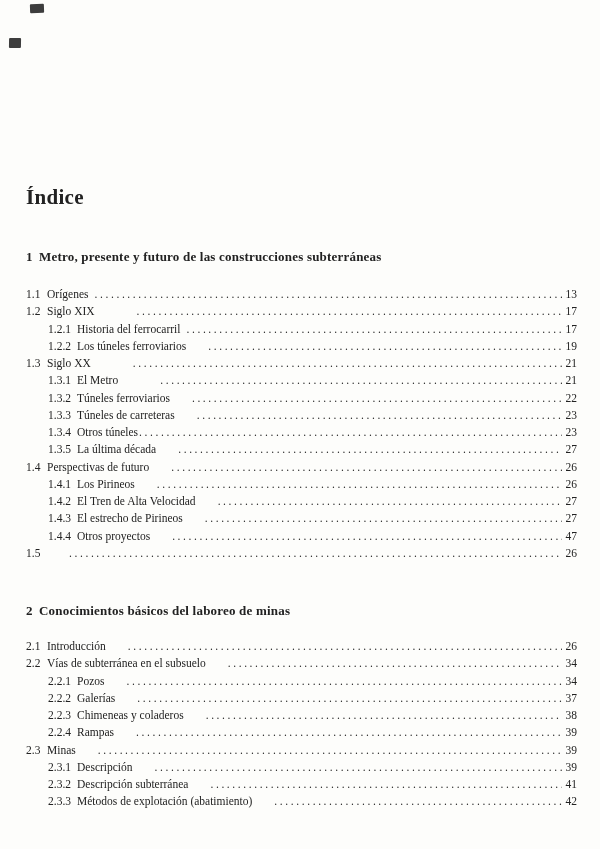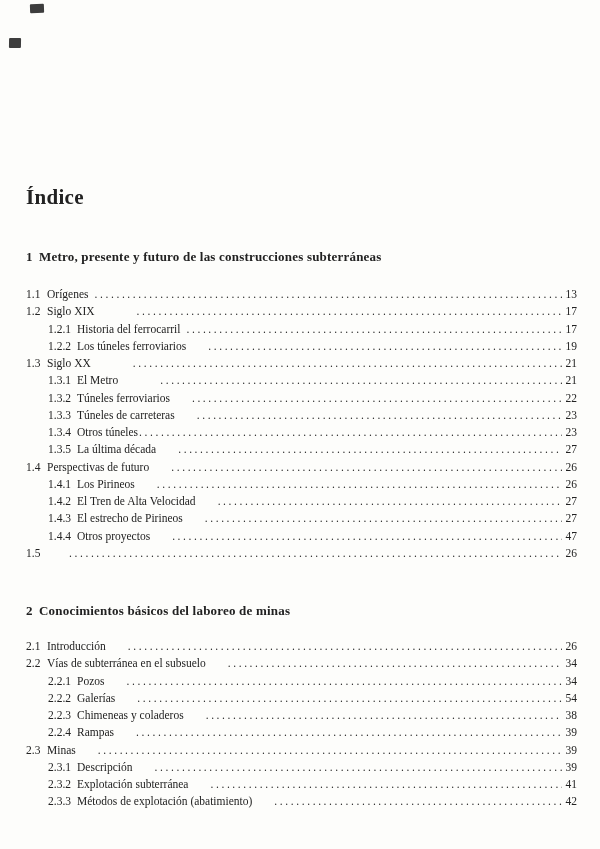--- a/index.html
+++ b/index.html
@@ -208,21 +208,21 @@
         <div class="row l2 gap-normal">
           <span class="num">2.2.1</span>
           <span class="title">Pozos</span>
           <span class="leader">....................................................................................................................................................................................</span>
           <span class="pagenum">34</span>
         </div>
         <div class="row l2 gap-normal">
           <span class="num">2.2.2</span>
           <span class="title">Galerías</span>
           <span class="leader">....................................................................................................................................................................................</span>
-          <span class="pagenum">54</span>
+          <span class="pagenum">37</span>
         </div>
         <div class="row l2 gap-normal">
           <span class="num">2.2.3</span>
           <span class="title">Chimeneas y coladeros</span>
           <span class="leader">....................................................................................................................................................................................</span>
           <span class="pagenum">38</span>
         </div>
         <div class="row l2 gap-normal">
           <span class="num">2.2.4</span>
           <span class="title">Rampas</span>
@@ -236,21 +236,21 @@
           <span class="pagenum">39</span>
         </div>
         <div class="row l2 gap-normal">
           <span class="num">2.3.1</span>
           <span class="title">Descripción</span>
           <span class="leader">....................................................................................................................................................................................</span>
           <span class="pagenum">39</span>
         </div>
         <div class="row l2 gap-normal">
           <span class="num">2.3.2</span>
-          <span class="title">Explotación subterránea</span>
+          <span class="title">Descripción subterránea</span>
           <span class="leader">....................................................................................................................................................................................</span>
           <span class="pagenum">41</span>
         </div>
         <div class="row l2 gap-normal">
           <span class="num">2.3.3</span>
           <span class="title">Métodos de explotación (abatimiento)</span>
           <span class="leader">....................................................................................................................................................................................</span>
           <span class="pagenum">42</span>
         </div>
       </div>

